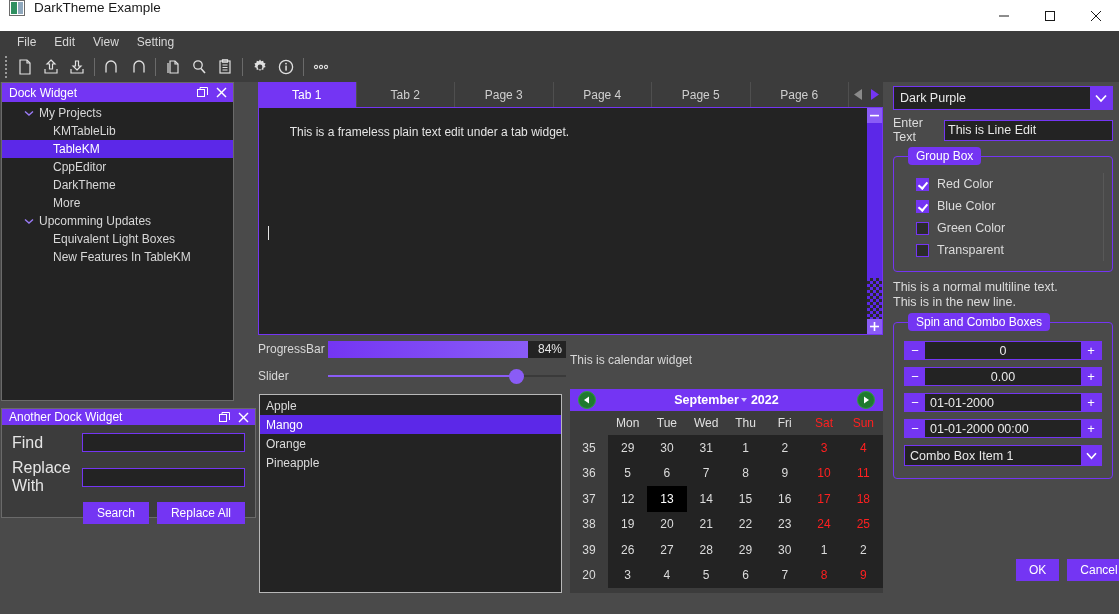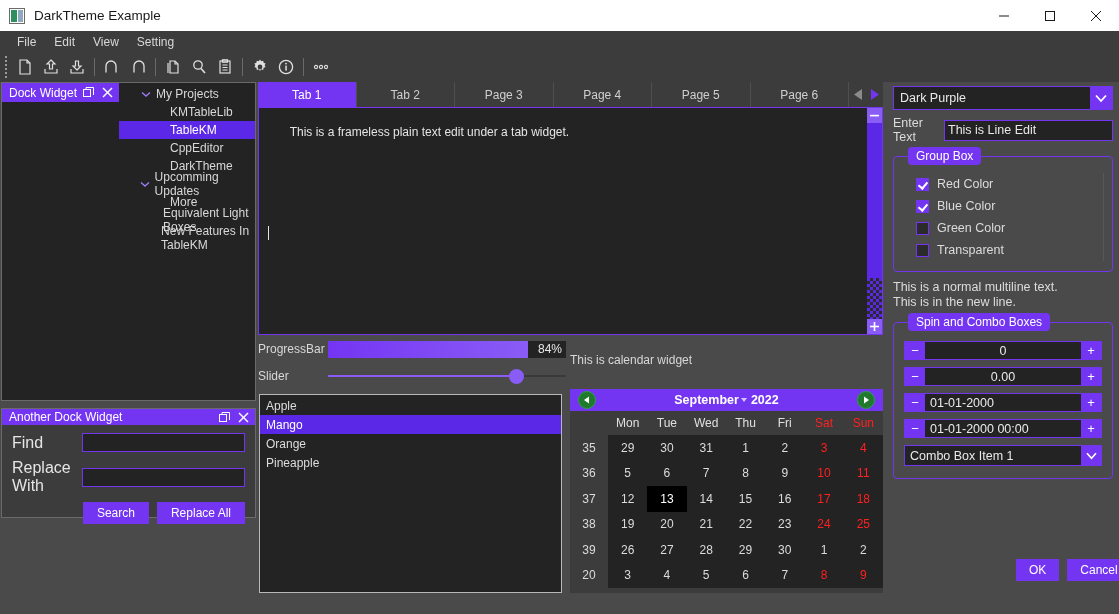--- a/index.html
+++ b/index.html
@@ -10,21 +10,21 @@
     font-size:12px;
     color:#d8d8d8;
     -webkit-font-smoothing:antialiased;
   }
   .app{position:relative;width:1119px;height:614px;}
 
   
   .titlebar{
     position:absolute;left:0;top:0;width:1119px;height:31px;
     background:#ffffff;border-bottom:1px solid #d6d6d6;
-    display:flex;align-items:center;
+    display:flex;align-items:flex-start;
   }
   .title-icon{width:16px;height:16px;margin-left:9px;margin-right:9px;
     border:1px solid #6b6b6b;background:#ffffff;position:relative;box-sizing:border-box;}
   .title-icon:before{content:"";position:absolute;left:1px;top:1px;width:6px;height:12px;background:#2f8f60;}
   .title-icon:after{content:"";position:absolute;left:8px;top:1px;width:5px;height:12px;background:#8fa8bd;}
   .title-text{color:#1a1a1a;font-size:13.5px;}
   .win-btns{margin-left:auto;display:flex;height:31px;}
   .win-btn{width:46px;height:31px;display:flex;align-items:center;justify-content:center;color:#1a1a1a;font-size:13px;}
   .win-btn svg{display:block;}
 
@@ -49,22 +49,22 @@
 
   
   .dock-title{
     background:#7435f3;color:#ffffff;height:19px;display:flex;align-items:center;
     padding:0 4px 0 7px;font-size:12px;box-sizing:border-box;
   }
   .dock-title .spacer{margin-left:auto;}
   .dock-btn{width:16px;height:16px;display:flex;align-items:center;justify-content:center;margin-left:3px;}
 
   
-  .dock1{position:absolute;left:1px;top:82px;width:255px;height:319px;
-    background:#232323;border:1px solid #6a6a6a;box-sizing:border-box;display:flex;flex-direction:row;}
+  .dock1{position:absolute;left:1px;top:82px;width:233px;height:319px;
+    background:#232323;border:1px solid #6a6a6a;box-sizing:border-box;display:flex;flex-direction:column;}
   .dock1 .body{flex:1;background:#232323;padding-top:2px;overflow:hidden;}
   .tree-row{display:flex;align-items:center;height:18px;font-size:12px;color:#d8d8d8;padding-left:20px;}
   .tree-row.sel{background:#5c28e8;color:#ffffff;}
   .tree-chev{width:14px;display:flex;align-items:center;justify-content:center;color:#8a6ef0;}
   .tree-indent{width:14px;}
   .tree-label{padding-left:3px;}
 
   
   .dock2{position:absolute;left:1px;top:408px;width:255px;height:110px;
     background:#3c3c3c;border:1px solid #6a6a6a;box-sizing:border-box;display:flex;flex-direction:column;}
@@ -325,31 +325,31 @@
           <span class="tree-indent"></span>
           <span class="tree-indent"></span>
           <span class="tree-label">CppEditor</span>
         </div>
         <div class="tree-row">
           <span class="tree-indent"></span>
           <span class="tree-indent"></span>
           <span class="tree-label">DarkTheme</span>
         </div>
         <div class="tree-row">
+          <span class="tree-indent"></span>
+          <span class="tree-indent"></span>
+          <span class="tree-label">More</span>
+        </div>
+        <div class="tree-row">
           <span class="tree-chev">
             <svg width="10" height="7" viewBox="0 0 10 7">
               <polyline points="1,1.5 5,5 9,1.5" fill="none" stroke="#9a7bf5" stroke-width="1.4"></polyline>
             </svg>
           </span>
           <span class="tree-label">Upcomming Updates</span>
-        </div>
-        <div class="tree-row">
-          <span class="tree-indent"></span>
-          <span class="tree-indent"></span>
-          <span class="tree-label">More</span>
         </div>
         <div class="tree-row">
           <span class="tree-indent"></span>
           <span class="tree-indent"></span>
           <span class="tree-label">Equivalent Light Boxes</span>
         </div>
         <div class="tree-row">
           <span class="tree-indent"></span>
           <span class="tree-indent"></span>
           <span class="tree-label">New Features In TableKM</span>

